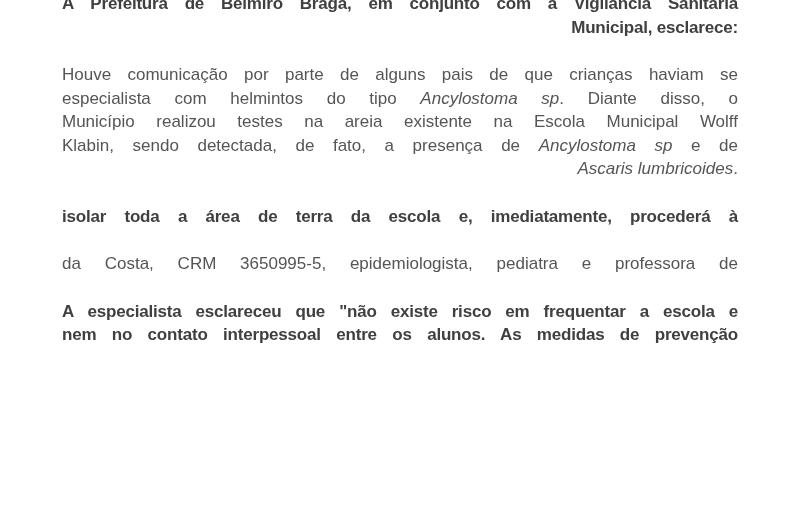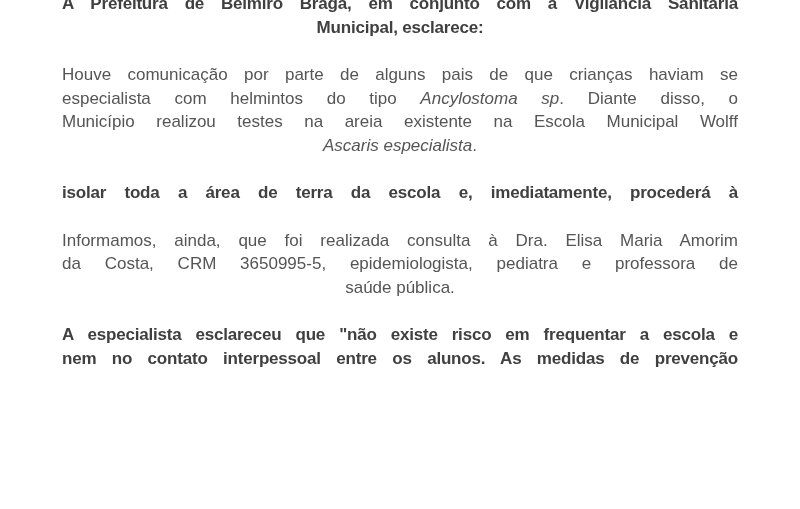--- a/index.html
+++ b/index.html
@@ -30,21 +30,21 @@
   .paragraph {
     margin: 0 0 24px 0;
   }
   .paragraph.bold {
     font-weight: 700;
     color: #404040;
     letter-spacing: -0.2px;
   }
   .line {
     line-height: 23.5px;
-    text-align: center;
+    text-align: right;
     white-space: normal;
   }
   .line.fill {
     text-align: justify;
     text-align-last: justify;
   }
   .line i {
   }
 </style>
 </head>
@@ -53,30 +53,29 @@
 <main class="viewport">
   <article class="doc" id="doc">
       <div class="paragraph bold">
         <div class="line fill"><span>A Prefeitura de Belmiro Braga, em conjunto com a Vigilância Sanitária</span></div>
         <div class="line"><span>Municipal, esclarece:</span></div>
       </div>
       <div class="paragraph">
         <div class="line fill"><span>Houve comunicação por parte de alguns pais de que crianças haviam se</span></div>
         <div class="line fill"><span>especialista com helmintos do tipo </span><i>Ancylostoma sp</i><span>. Diante disso, o</span></div>
         <div class="line fill"><span>Município realizou testes na areia existente na Escola Municipal Wolff</span></div>
-        <div class="line"><i>Ascaris especialista</i><span>.</span></div>
+        <div class="line fill"><span>Klabin, sendo detectada, de fato, a presença de </span><i>Ancylostoma sp</i><span> e de</span></div>
+        <div class="line"><i>Ascaris lumbricoides</i><span>.</span></div>
       </div>
       <div class="paragraph">
       </div>
       <div class="paragraph bold">
         <div class="line fill"><span>isolar toda a área de terra da escola e, imediatamente, procederá à</span></div>
       </div>
       <div class="paragraph">
-        <div class="line fill"><span>Informamos, ainda, que foi realizada consulta à Dra. Elisa Maria Amorim</span></div>
         <div class="line fill"><span>da Costa, CRM 3650995-5, epidemiologista, pediatra e professora de</span></div>
-        <div class="line"><span>saúde pública.</span></div>
       </div>
       <div class="paragraph bold">
         <div class="line fill"><span>A especialista esclareceu que "não existe risco em frequentar a escola e</span></div>
         <div class="line fill"><span>nem no contato interpessoal entre os alunos. As medidas de prevenção</span></div>
       </div>
     </article>
 </main>
 
 </body></html>

